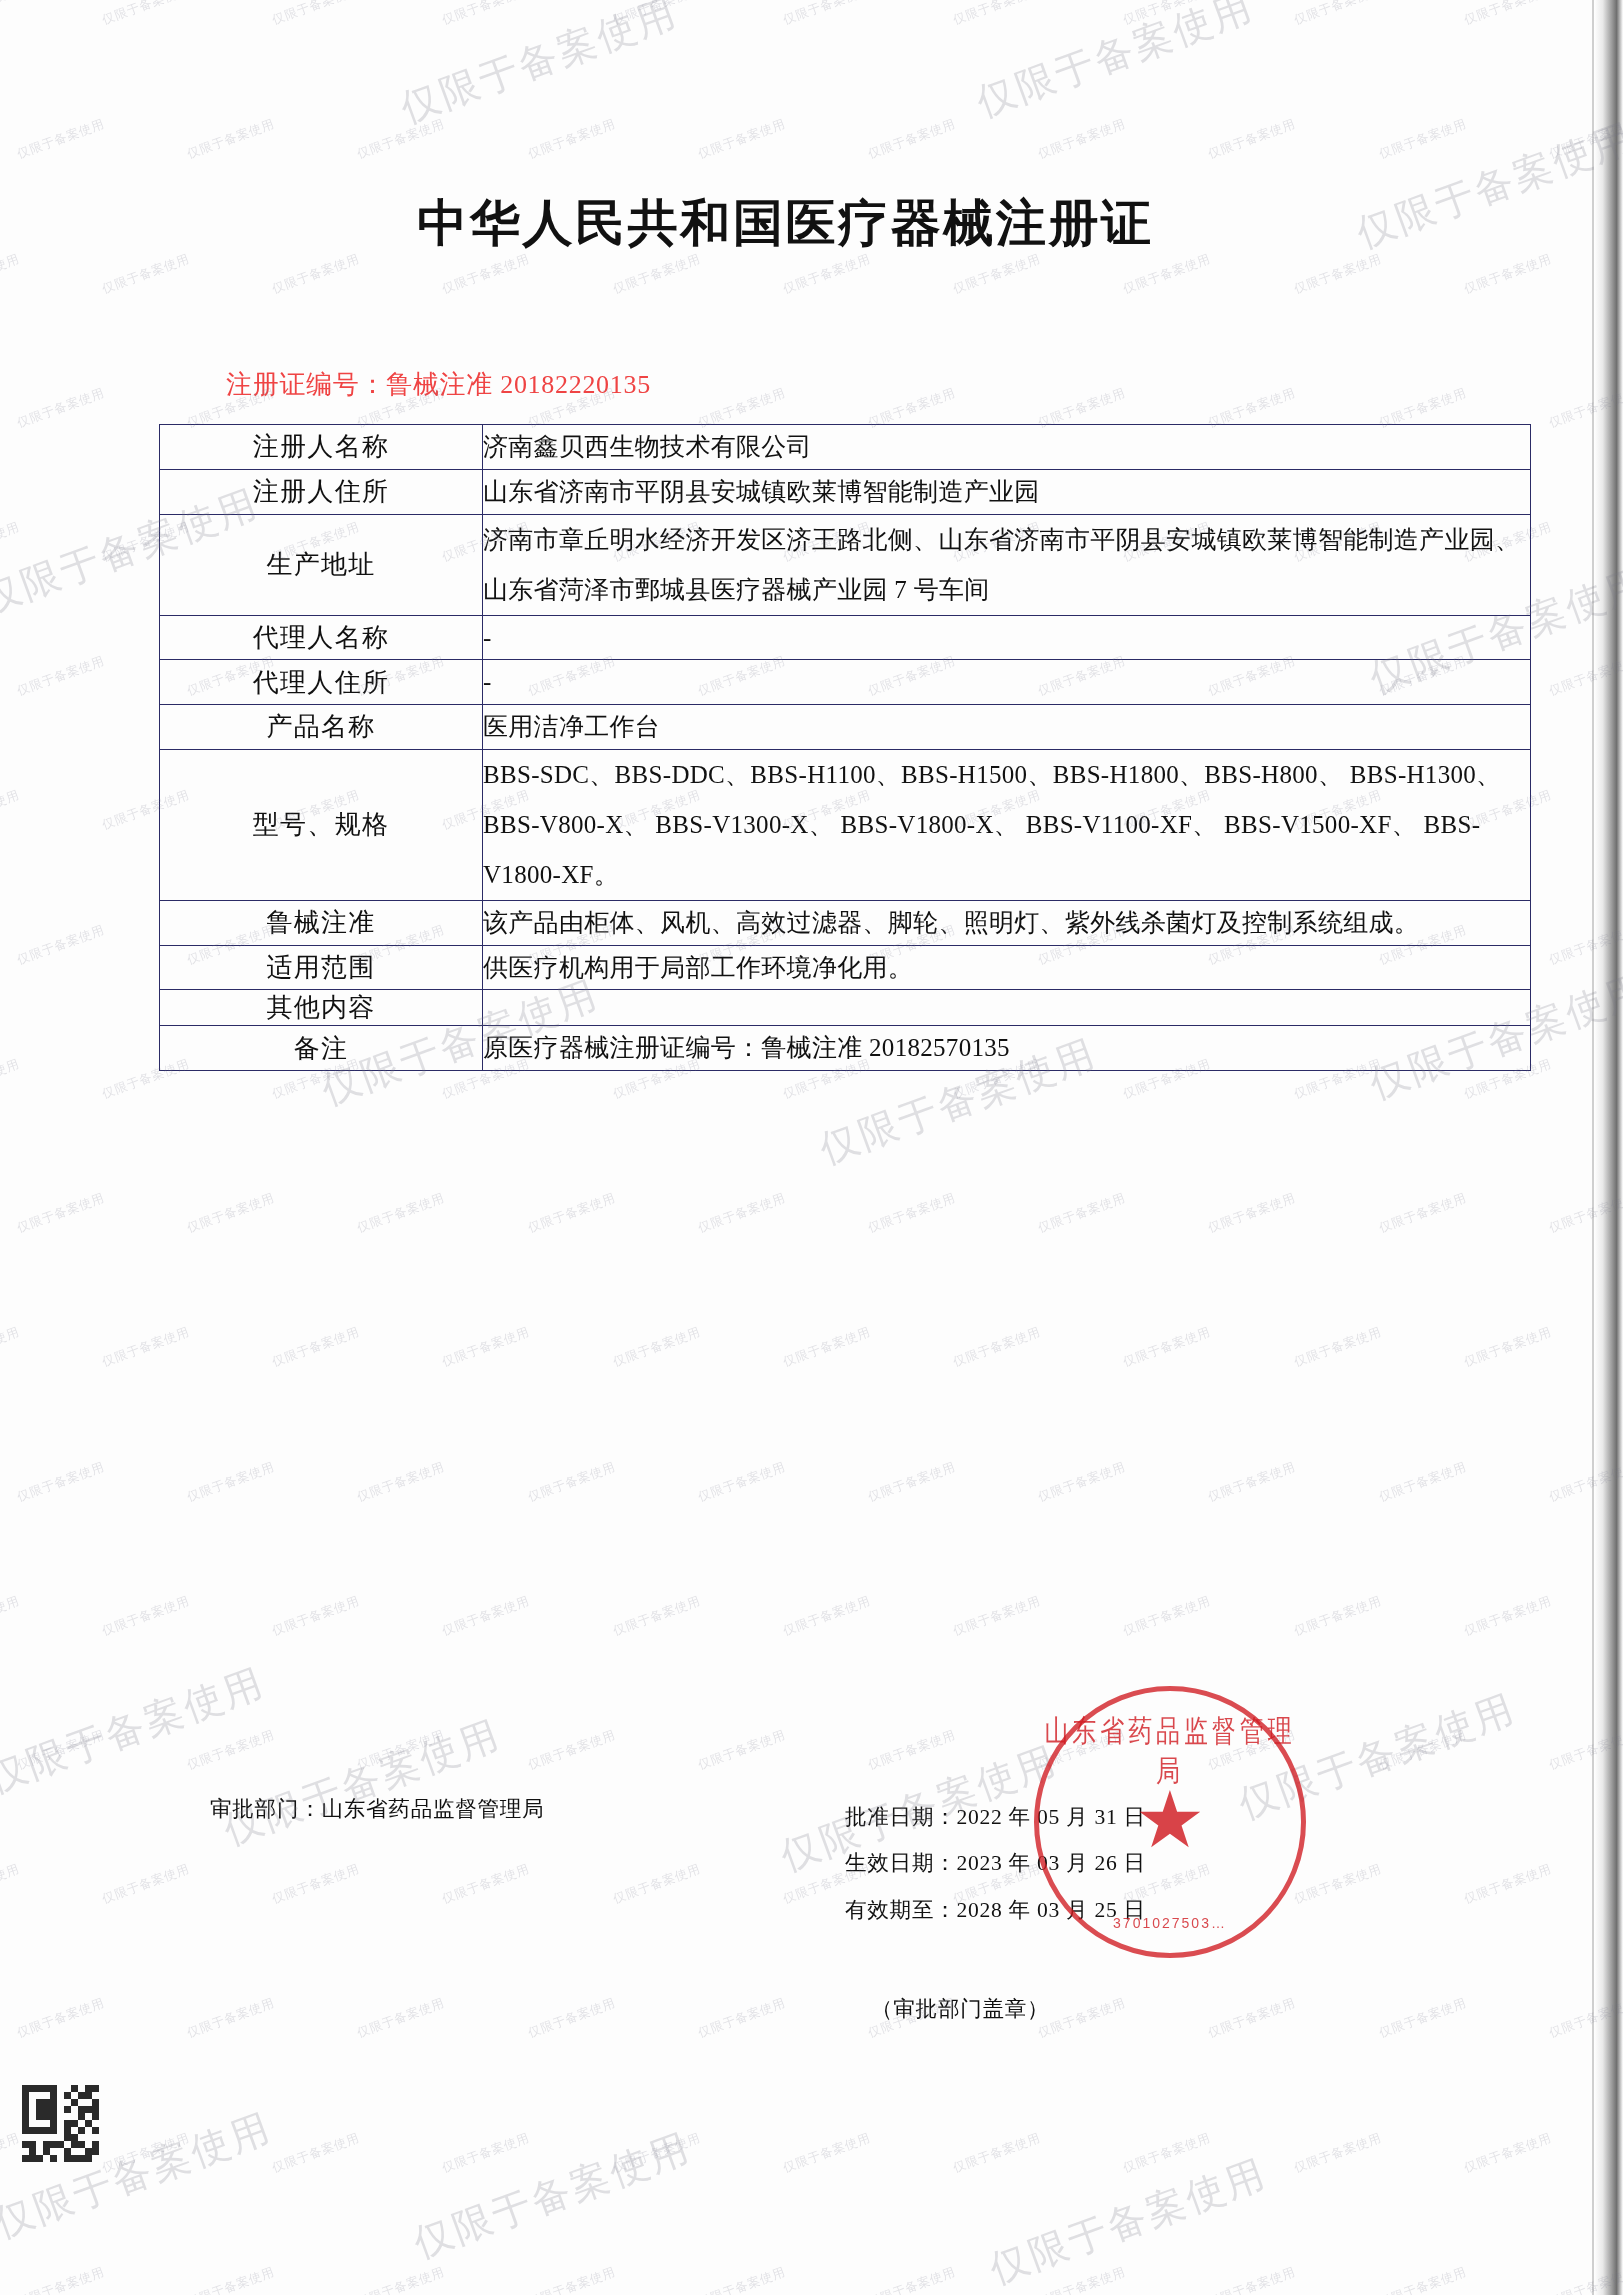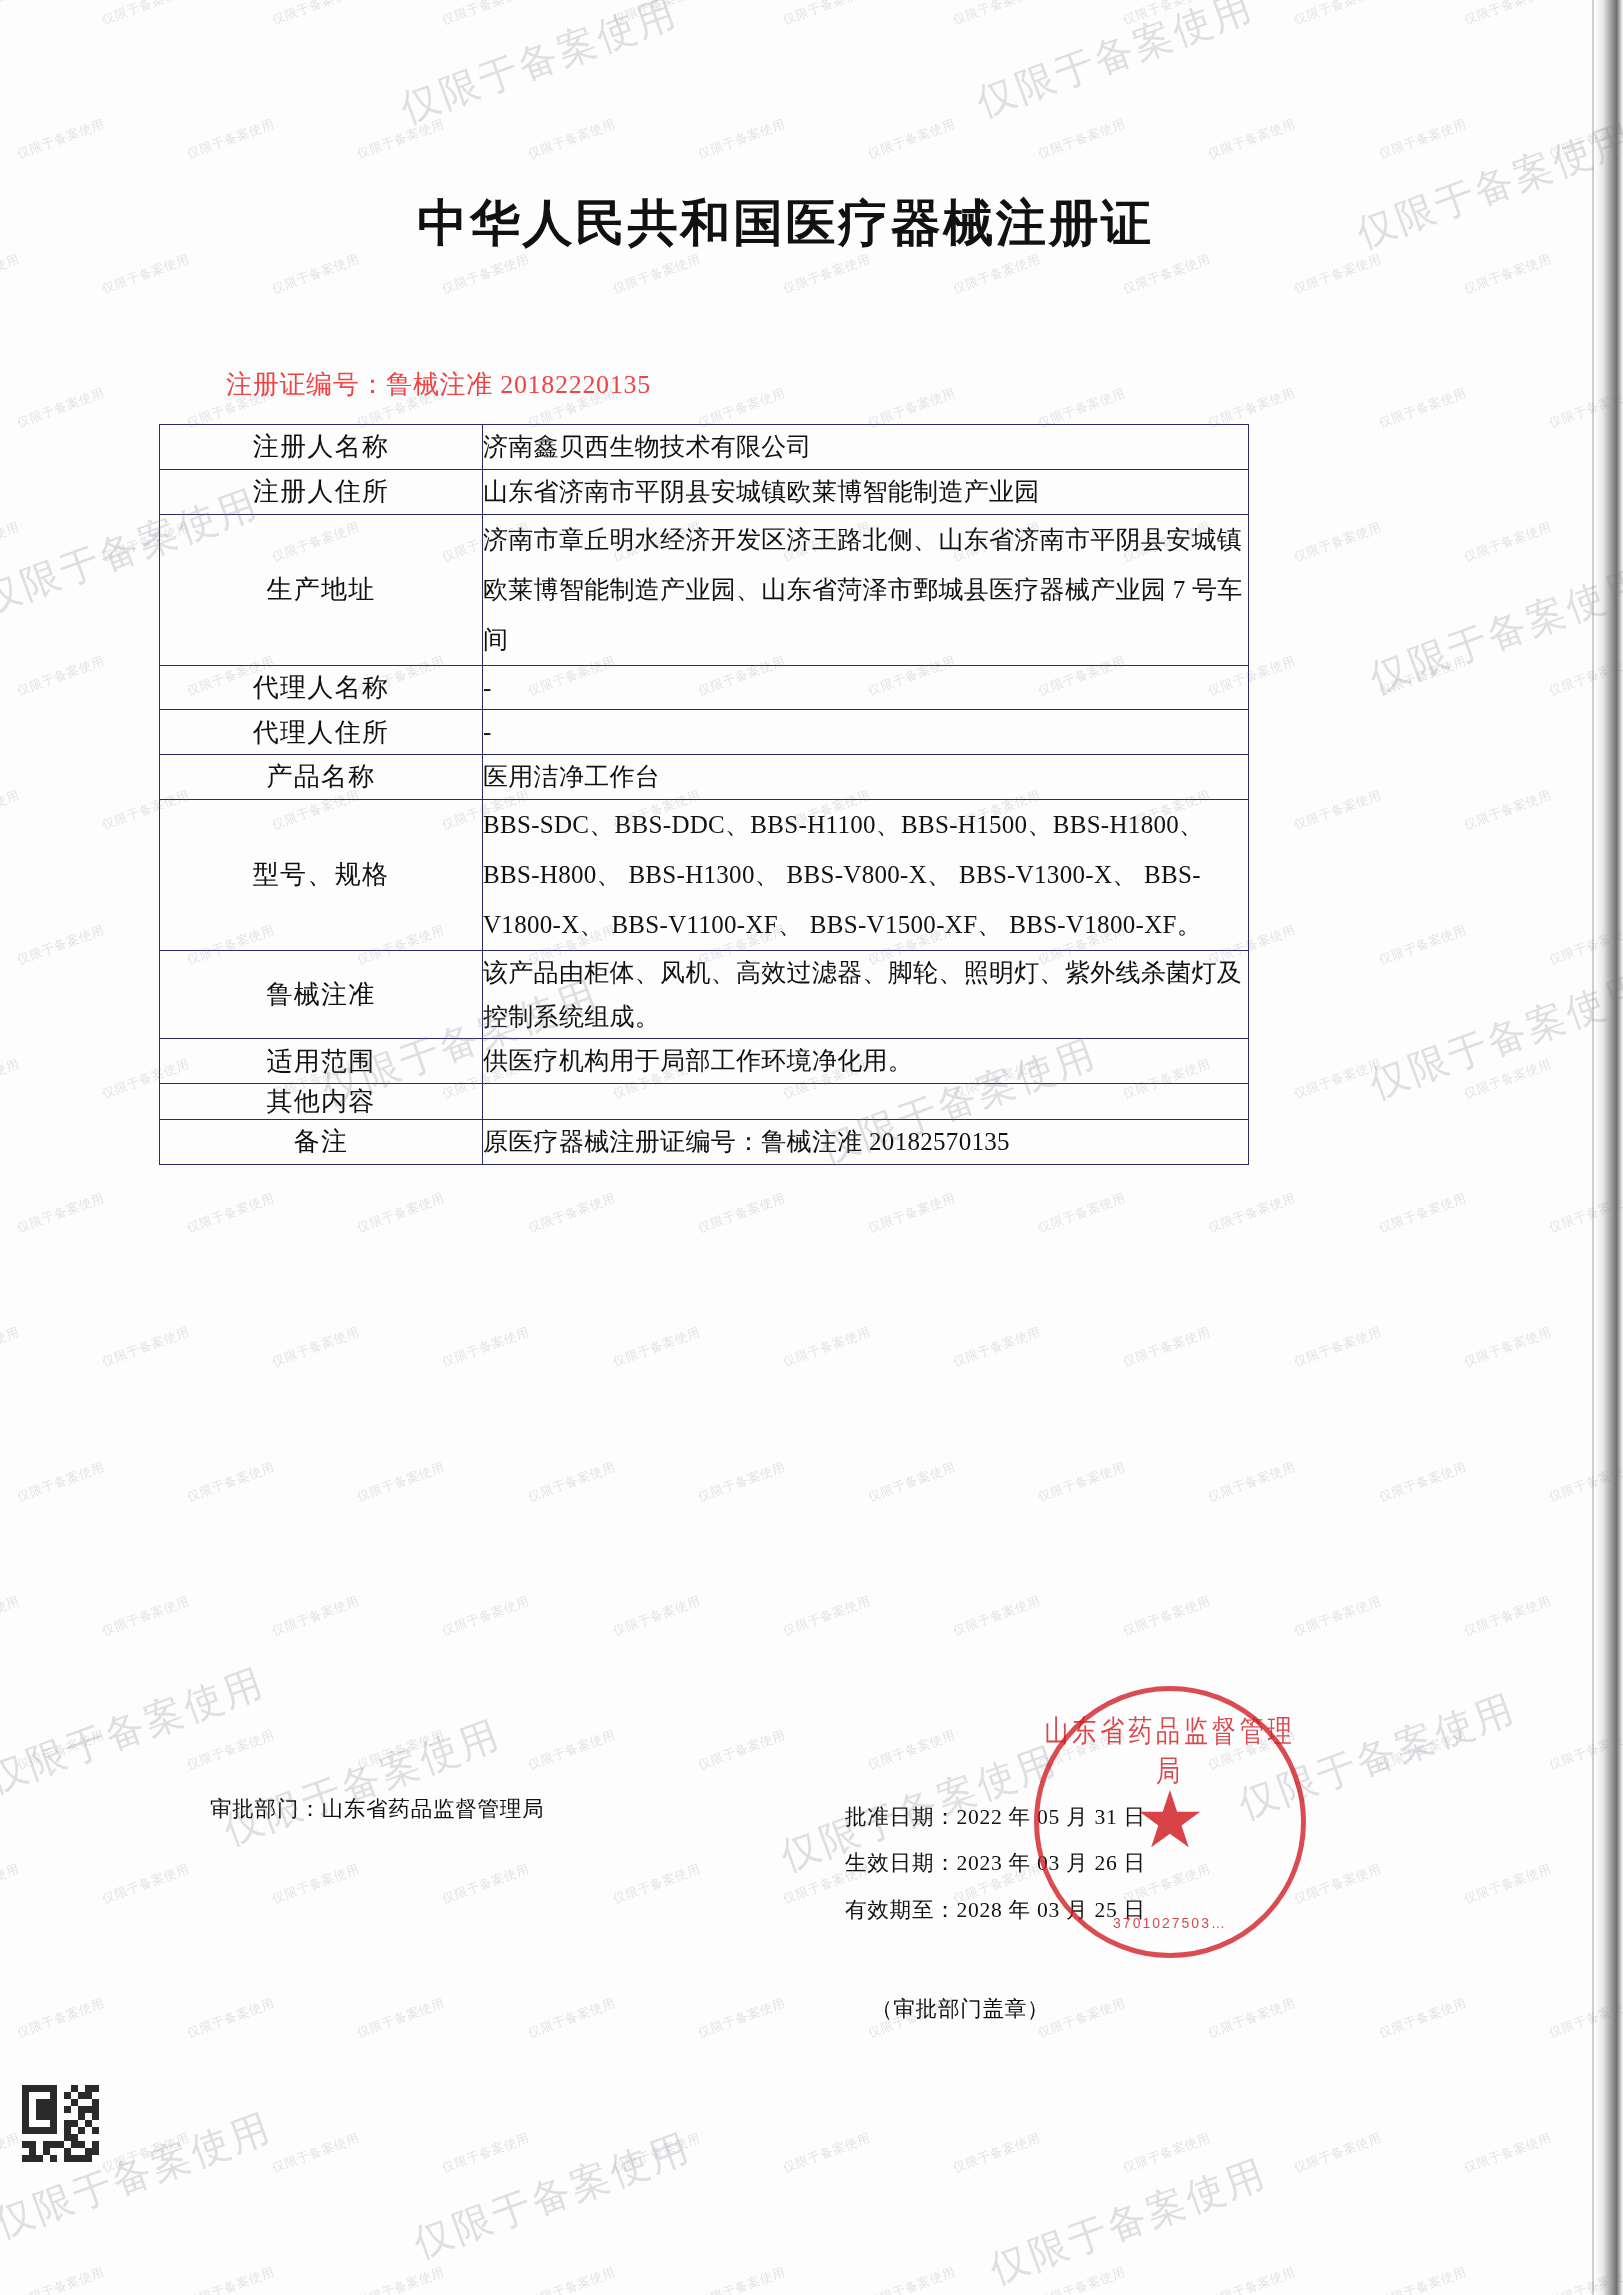--- a/index.html
+++ b/index.html
@@ -79,21 +79,21 @@
     left: 226px;
     font-size: 26px;
     color: #ef4444;
     letter-spacing: 0.7px;
   }
 
   table.cert {
     position: absolute;
     top: 424px;
     left: 159px;
-    width: 1090px;
+    width: 1372px;
     border-collapse: collapse;
     table-layout: fixed;
   }
   table.cert td {
     border: 1.3px solid #2b2b66;
     padding: 0;
     color: #111;
     vertical-align: middle;
   }
   td.label {

